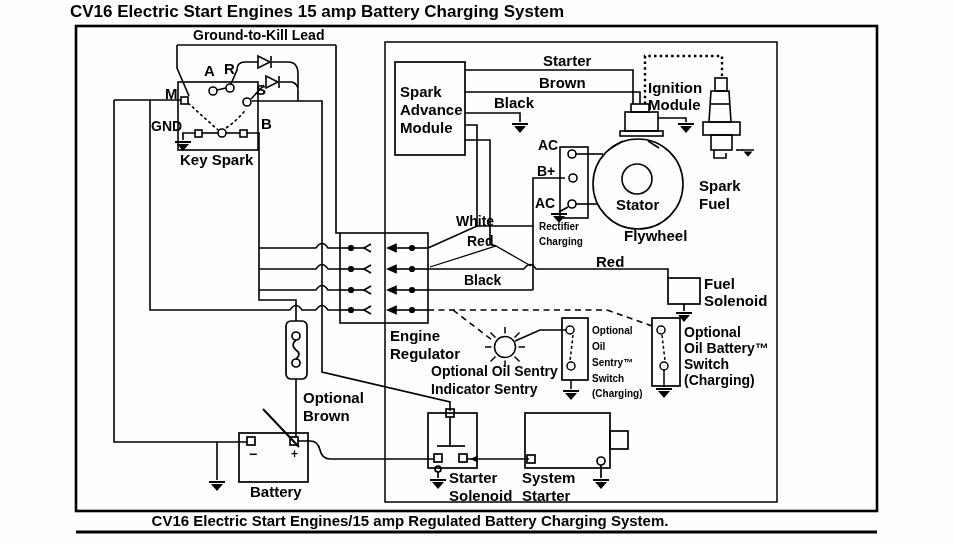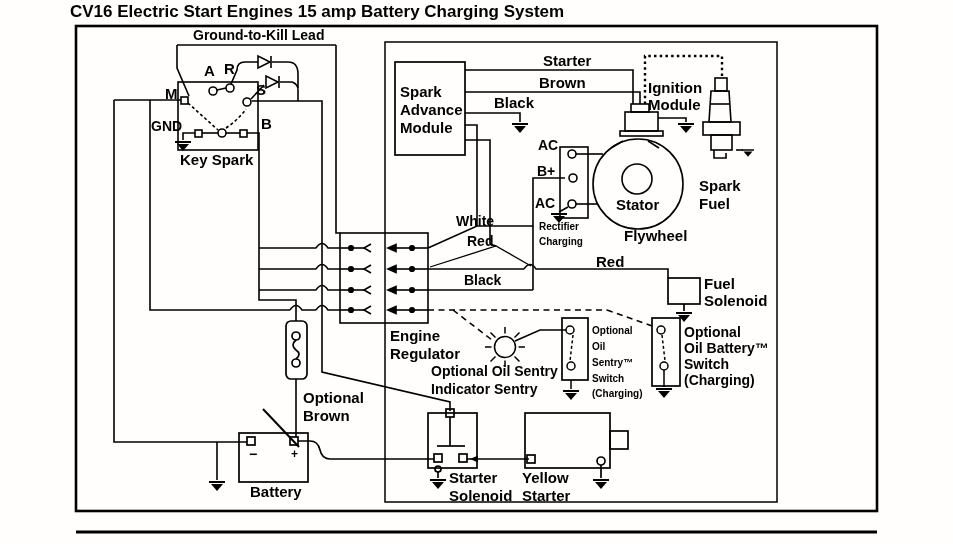--- a/index.html
+++ b/index.html
@@ -336,17 +336,18 @@
 
 <div class="lbl s15" style="left:303px;top:390px">Optional</div>
 <div class="lbl s15" style="left:303px;top:408px">Brown</div>
 
 <div class="lbl" style="left:249px;top:447px">−</div>
 <div class="lbl s12" style="left:291px;top:448px">+</div>
 <div class="lbl s15" style="left:250px;top:484px">Battery</div>
 
 <div class="lbl s15" style="left:449px;top:470px">Starter</div>
 <div class="lbl s15" style="left:449px;top:488px">Solenoid</div>
-<div class="lbl s15" style="left:522px;top:470px">Yellow</div>
+<div class="lbl s15" style="left:522px;top:470px">System</div>
 <div class="lbl s15" style="left:522px;top:488px">Starter</div>
 
+<div class="lbl s15 ctr" style="left:40px;top:513px;width:740px">CV16 Electric Start Engines/15 amp Regulated Battery Charging System.</div>
 
 </div>
 
 </body></html>

